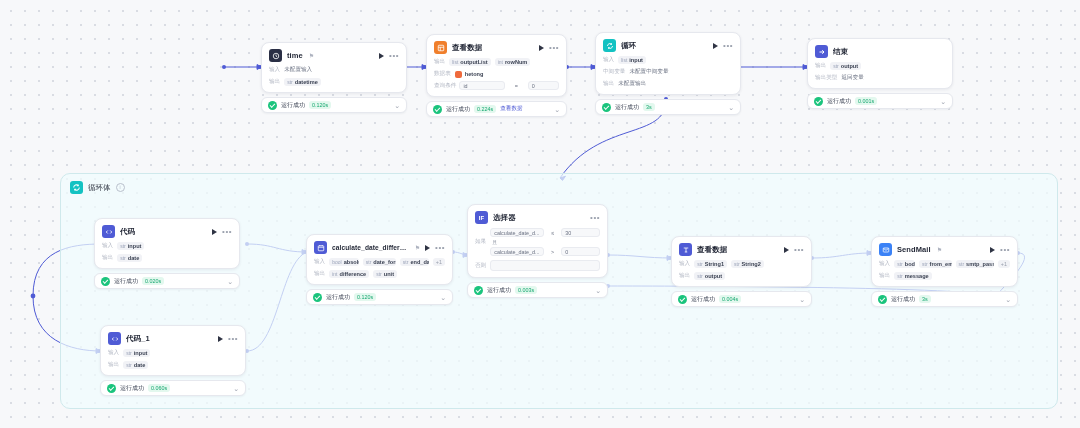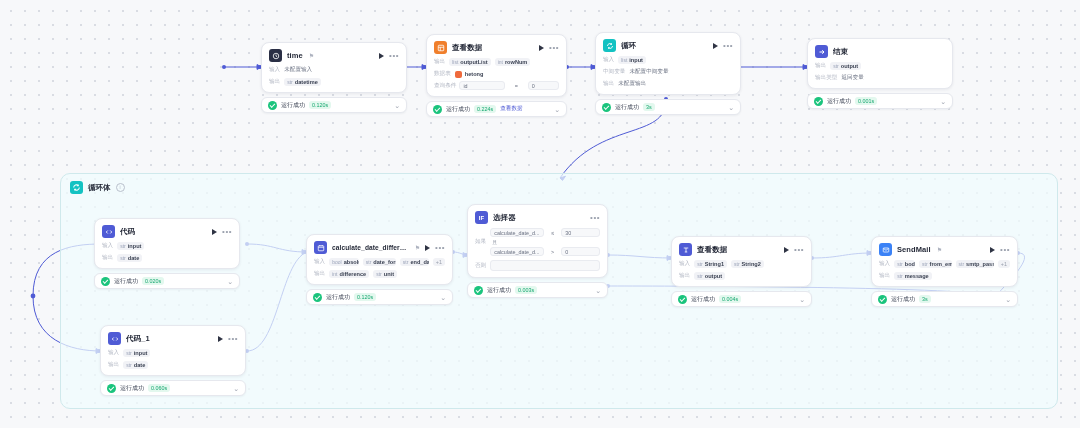--- a/index.html
+++ b/index.html
@@ -109,21 +109,21 @@
     border:1px solid #cfe9ec;border-radius:10px;
     background:rgba(240,252,253,.72);
     z-index:1;
     box-sizing:border-box;
   }
   #loopbody .lb-head{
     display:flex;align-items:center;gap:5px;
     padding:7px 0 0 9px;
   }
   .lb-icon{width:13px;height:13px;border-radius:3px;background:#13c2c2;display:flex;align-items:center;justify-content:center;}
-  .lb-title{font-size:7.5px;font-weight:bold;color:#1f2433;}
+  .lb-title{font-size:7.5px;font-weight:normal;color:#1f2433;}
   .lb-info{width:7px;height:7px;border-radius:50%;border:1px solid #b9c0cc;color:#b9c0cc;font-size:5px;display:flex;align-items:center;justify-content:center;line-height:1;}
 </style>
 </head>
 <body>
 
 <div id="canvas">
 
   <div id="loopbody">
     <div class="lb-head">
       <span class="lb-icon">

